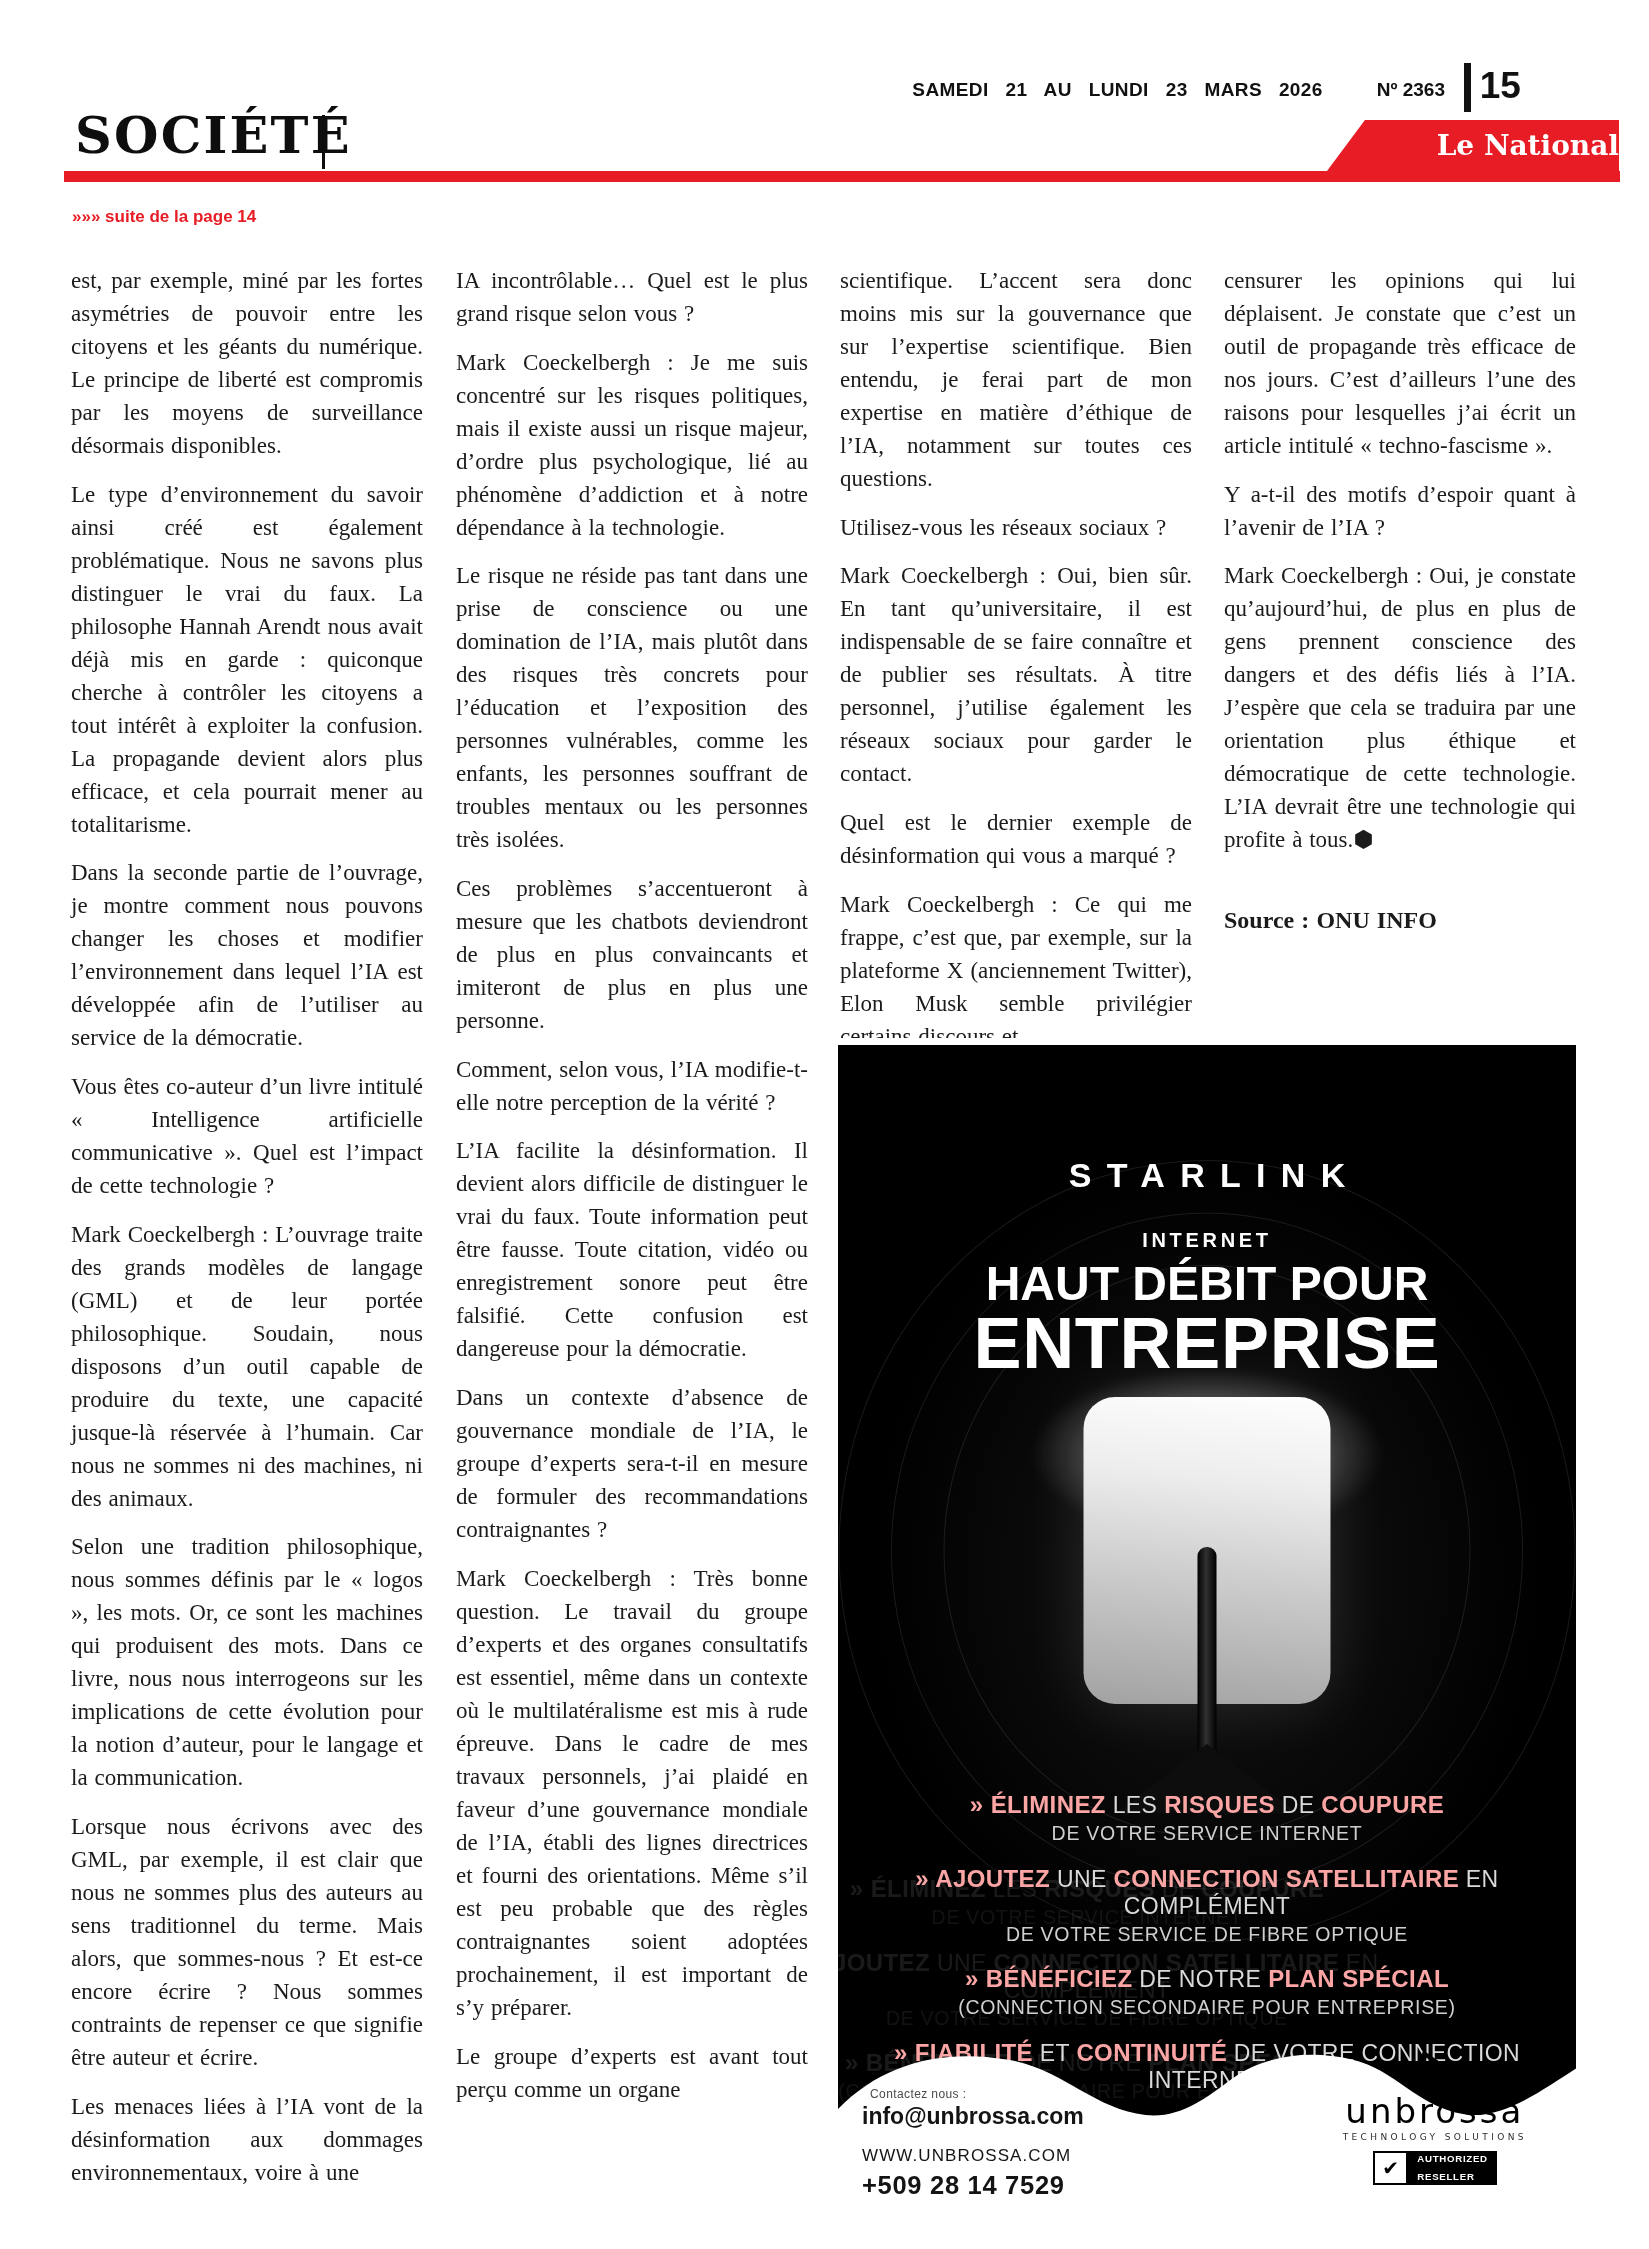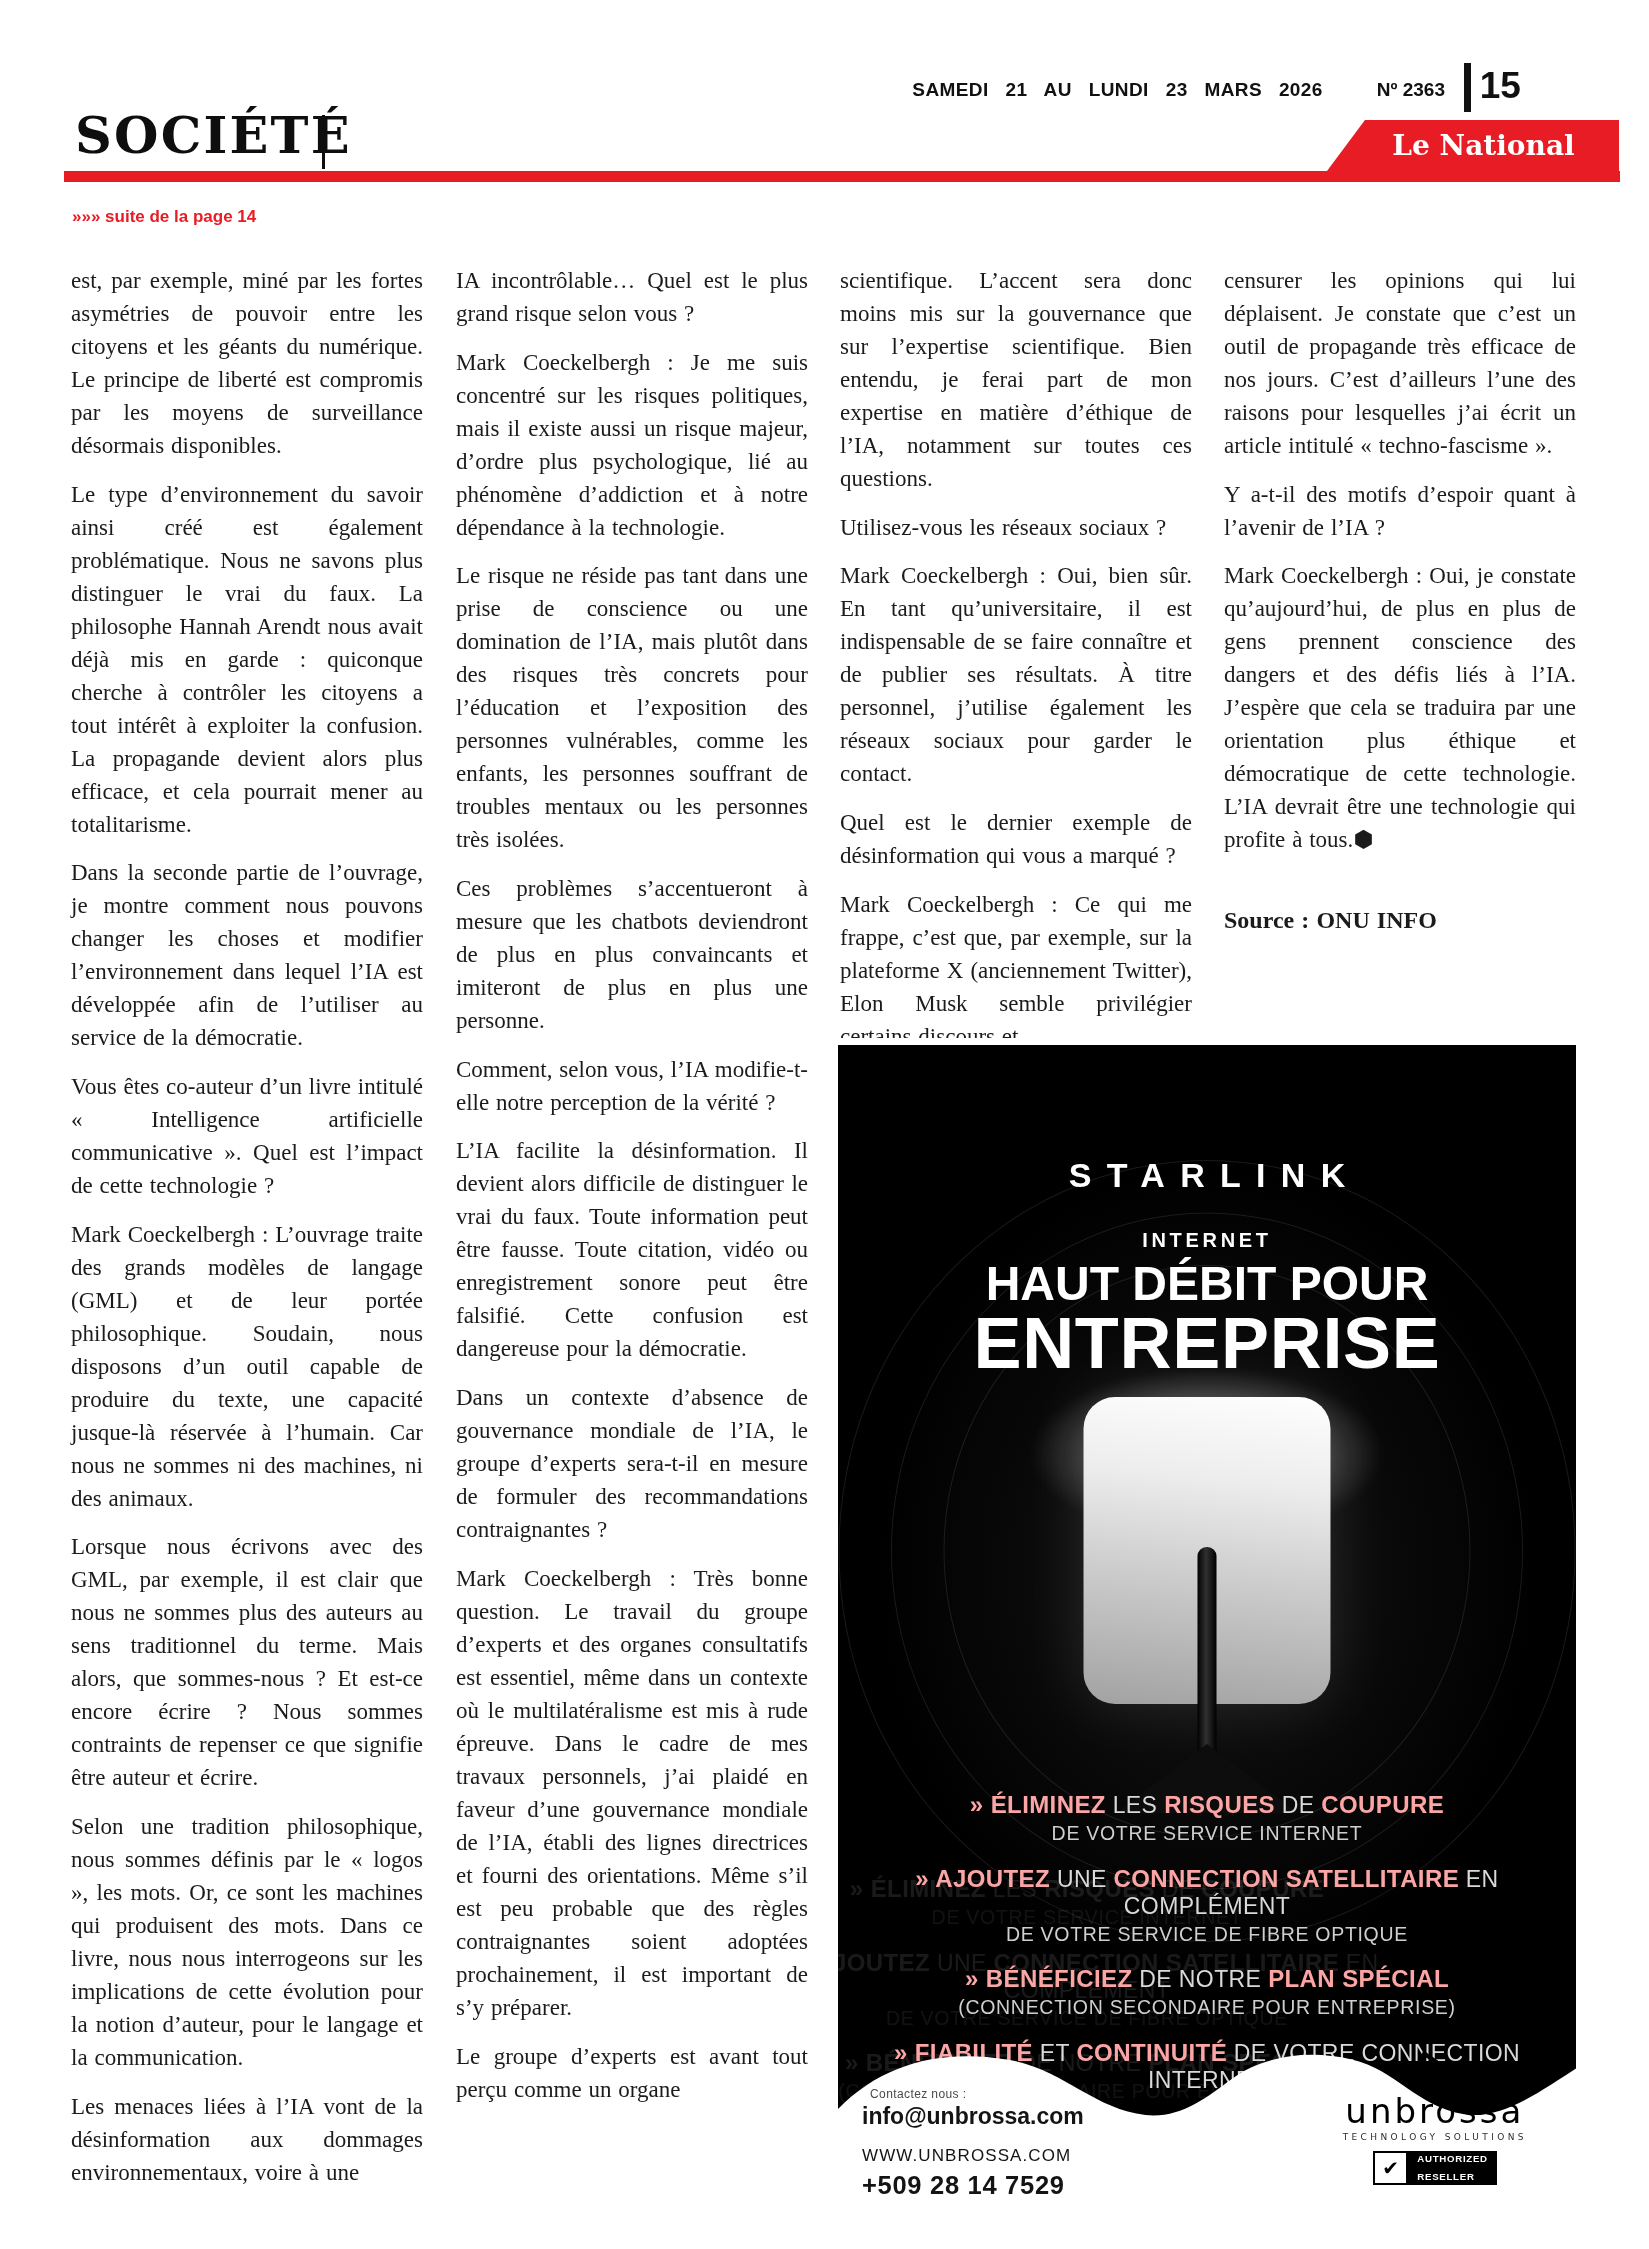--- a/index.html
+++ b/index.html
@@ -10,21 +10,21 @@
   .date-row{position:absolute;top:79px;right:205px;display:flex;align-items:baseline;gap:54px;
             font-family:"Liberation Sans",sans-serif;font-weight:700;font-size:19px;color:#111;}
   .date-row .date{word-spacing:11.2px;letter-spacing:0.4px;}
   .pageno{position:absolute;top:63px;left:1464px;display:flex;align-items:flex-start;}
   .pageno-bar{width:6.7px;height:49px;background:#111;}
   .pageno-num{font-family:"Liberation Sans",sans-serif;font-weight:800;font-size:37px;line-height:45px;margin-left:9px;color:#111;}
   .section-title{position:absolute;top:105px;left:75px;font-family:"DejaVu Serif",serif;
                  font-weight:700;font-size:51px;letter-spacing:2.2px;color:#0e0e0e;}
   .section-divider{position:absolute;top:115px;left:322px;width:3px;height:54px;background:#0e0e0e;}
   .banner{position:absolute;top:120px;left:1327px;width:292px;height:51px;background:var(--accent,#e81c24);
-          clip-path:polygon(13% 0,100% 0,100% 100%,0 100%);display:flex;align-items:center;justify-content:center;}
+          clip-path:polygon(13% 0,100% 0,100% 100%,0 100%);display:flex;align-items:center;justify-content:flex-end;}
   .banner-text{color:#fff;font-family:"DejaVu Serif",serif;font-weight:700;font-size:28px;padding-left:21px;}
   .header-rule{position:absolute;top:171px;left:64px;width:1556px;height:11.2px;background:var(--accent,#e81c24);}
   .continuation{position:absolute;top:207px;left:72px;color:var(--accent,#e81c24);
                 font-family:"Liberation Sans",sans-serif;font-weight:600;font-size:17px;}
 
   
   .col{position:absolute;top:264px;width:352px;font-size:23px;line-height:33px;text-align:justify;
        word-spacing:1.1px;color:#1b1b1b;font-family:"Liberation Serif","DejaVu Serif","DejaVu Sans",serif;}
   .col p{margin:0 0 15.7px 0;}
   .col-1{left:71px;}
@@ -107,22 +107,22 @@
   </div>
   <div class="header-rule"></div>
   <div class="continuation">»»» suite de la page  14</div>
 
   <div class="col col-1">
       <p class="para body">est, par exemple, miné par les fortes asymétries de pouvoir entre les citoyens et les géants du numérique. Le principe de liberté est compromis par les moyens de surveillance désormais disponibles.</p>
       <p class="para body">Le type d’environnement du savoir ainsi créé est également problématique. Nous ne savons plus distinguer le vrai du faux. La philosophe Hannah Arendt nous avait déjà mis en garde : quiconque cherche à contrôler les citoyens a tout intérêt à exploiter la confusion. La propagande devient alors plus efficace, et cela pourrait mener au totalitarisme.</p>
       <p class="para body">Dans la seconde partie de l’ouvrage, je montre comment nous pouvons changer les choses et modifier l’environnement dans lequel l’IA est développée afin de l’utiliser au service de la démocratie.</p>
       <p class="para question">Vous êtes co-auteur d’un livre intitulé « Intelligence artificielle communicative ». Quel est l’impact de cette technologie ?</p>
       <p class="para body">Mark Coeckelbergh : L’ouvrage traite des grands modèles de langage (GML) et de leur portée philosophique. Soudain, nous disposons d’un outil capable de produire du texte, une capacité jusque-là réservée à l’humain. Car nous ne sommes ni des machines, ni des animaux.</p>
+      <p class="para body">Selon une tradition philosophique, nous sommes définis par le « logos », les mots. Or, ce sont les machines qui produisent des mots. Dans ce livre, nous nous interrogeons sur les implications de cette évolution pour la notion d’auteur, pour le langage et la communication.</p>
       <p class="para body">Lorsque nous écrivons avec des GML, par exemple, il est clair que nous ne sommes plus des auteurs au sens traditionnel du terme. Mais alors, que sommes-nous ? Et est-ce encore écrire ? Nous sommes contraints de repenser ce que signifie être auteur et écrire.</p>
-      <p class="para body">Selon une tradition philosophique, nous sommes définis par le « logos », les mots. Or, ce sont les machines qui produisent des mots. Dans ce livre, nous nous interrogeons sur les implications de cette évolution pour la notion d’auteur, pour le langage et la communication.</p>
       <p class="para body">Les menaces liées à l’IA vont de la désinformation aux dommages environnementaux, voire à une</p>
     </div>
   <div class="col col-2">
       <p class="para question">IA incontrôlable… Quel est le plus grand risque selon vous ?</p>
       <p class="para body">Mark Coeckelbergh : Je me suis concentré sur les risques politiques, mais il existe aussi un risque majeur, d’ordre plus psychologique, lié au phénomène d’addiction et à notre dépendance à la technologie.</p>
       <p class="para body">Le risque ne réside pas tant dans une prise de conscience ou une domination de l’IA, mais plutôt dans des risques très concrets pour l’éducation et l’exposition des personnes vulnérables, comme les enfants, les personnes souffrant de troubles mentaux ou les personnes très isolées.</p>
       <p class="para body">Ces problèmes s’accentueront à mesure que les chatbots deviendront de plus en plus convaincants et imiteront de plus en plus une personne.</p>
       <p class="para question">Comment, selon vous, l’IA modifie-t-elle notre perception de la vérité ?</p>
       <p class="para body">L’IA facilite la désinformation. Il devient alors difficile de distinguer le vrai du faux. Toute information peut être fausse. Toute citation, vidéo ou enregistrement sonore peut être falsifié. Cette confusion est dangereuse pour la démocratie.</p>
       <p class="para question">Dans un contexte d’absence de gouvernance mondiale de l’IA, le groupe d’experts sera-t-il en mesure de formuler des recommandations contraignantes ?</p>

